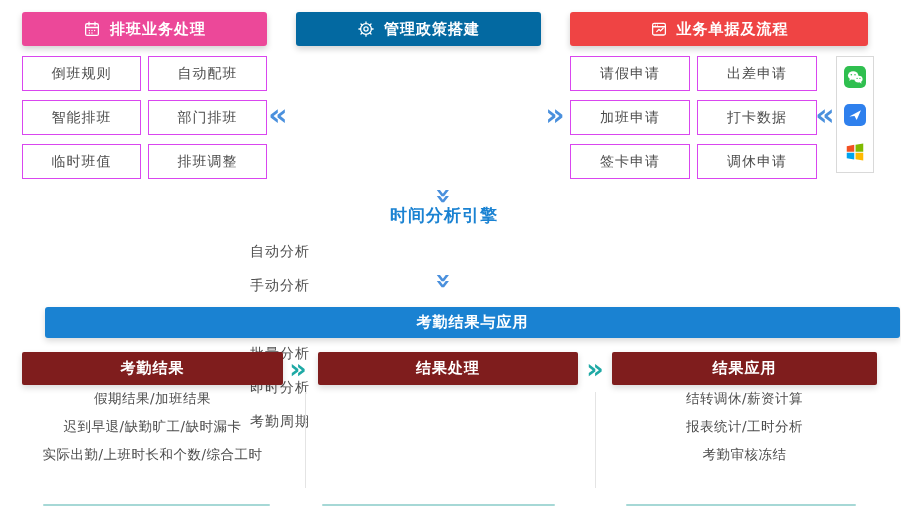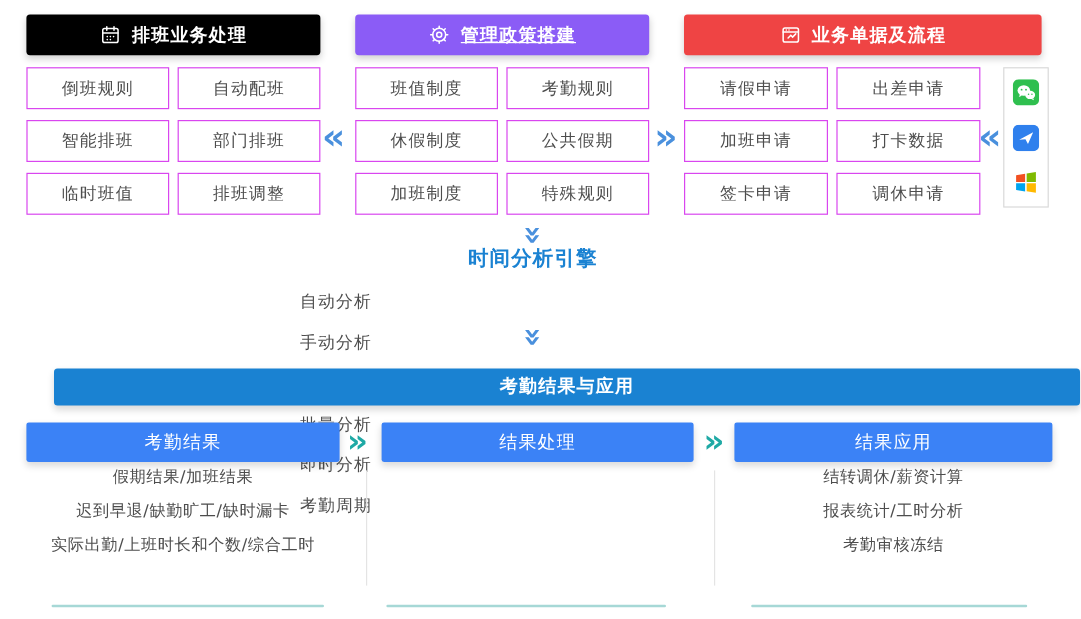--- a/index.html
+++ b/index.html
@@ -10,22 +10,22 @@
   
   .sec{position:absolute;top:12px;}
   .sec-left{left:22px;width:245px;}
   .sec-mid{left:296px;width:245px;}
   .sec-right{left:570px;width:298px;}
   .sec-header{
     height:34px;border-radius:3px;display:flex;align-items:center;justify-content:center;
     gap:9px;color:#fff;font-size:15px;font-weight:bold;letter-spacing:1px;
     box-shadow:0 3px 6px rgba(0,0,0,.18);
   }
-  .hdr-blue{background:#000000;}
-  .hdr-teal{background:#8b5cf6;text-decoration:underline;}
+  .hdr-blue{background:#ec4899;}
+  .hdr-teal{background:#0369a1;}
   .hdr-orange{background:#ef4444;}
   .hdr-icon{width:18px;height:18px;display:block;}
   
   .grid{margin-top:10px;display:grid;grid-template-columns:1fr 1fr;gap:9px 7px;}
   .sec-right .grid{width:247px;}
   .cell{
     height:33px;background:#fff;border:1px solid #d946ef;display:flex;align-items:center;
     justify-content:center;font-size:14px;color:#4d4d4d;letter-spacing:1px;
   }
   
@@ -65,22 +65,22 @@
     position:absolute;left:250px;top:243px;width:400px;display:flex;justify-content:center;
     gap:16px;font-size:14px;color:#4d4d4d;letter-spacing:1px;white-space:nowrap;flex-direction:column;
   }
   
   .banner{
     position:absolute;left:22px;top:307px;width:855px;height:31px;background:#1a82d2;
     border-radius:3px;color:#fff;font-size:15px;font-weight:bold;letter-spacing:1px;
     display:flex;align-items:center;justify-content:center;box-shadow:0 3px 6px rgba(0,0,0,.15);margin-left:23px;
   }
   .subhdr{
-    position:absolute;top:352px;height:33px;background:#3b82f6;border-radius:2px;color:#fff;
-    font-size:15px;font-weight:normal;letter-spacing:1px;display:flex;align-items:center;
+    position:absolute;top:352px;height:33px;background:#7f1d1d;border-radius:2px;color:#fff;
+    font-size:15px;font-weight:bold;letter-spacing:1px;display:flex;align-items:center;
     justify-content:center;box-shadow:0 3px 6px rgba(0,0,0,.15);
   }
   .sub-a{left:22px;width:261px;}
   .sub-b{left:318px;width:260px;}
   .sub-c{left:612px;width:265px;}
   .rlist{position:absolute;top:384px;}
   .rlist-a{left:22px;width:261px;}
   .rlist-b{left:318px;width:260px;}
   .rlist-c{left:612px;width:265px;}
   .rlist .line{
@@ -124,28 +124,20 @@
   </div>
 
   <div class="sec sec-mid">
     <div class="sec-header hdr-teal">
       <svg class="hdr-icon" viewBox="0 0 24 24" fill="none" stroke="#fff" stroke-width="1.7" stroke-linecap="round">
         <circle cx="12" cy="12" r="7.2"></circle>
         <circle cx="12" cy="12" r="2.8"></circle>
         <path d="M12 4.8V2.5M12 19.2v2.3M4.8 12H2.5M19.2 12h2.3M6.9 6.9L5.3 5.3M17.1 17.1l1.6 1.6M6.9 17.1l-1.6 1.6M17.1 6.9l1.6-1.6"></path>
       </svg>
       <span>管理政策搭建</span>
-    </div>
-    <div class="grid">
-      <div class="cell">班值制度</div>
-      <div class="cell">考勤规则</div>
-      <div class="cell">休假制度</div>
-      <div class="cell">公共假期</div>
-      <div class="cell">加班制度</div>
-      <div class="cell">特殊规则</div>
     </div>
   </div>
 
   <div class="sec sec-right">
     <div class="sec-header hdr-orange">
       <svg class="hdr-icon" viewBox="0 0 24 24" fill="none" stroke="#fff" stroke-width="1.7" stroke-linecap="round">
         <rect x="3.5" y="4.5" width="17" height="15.5" rx="2"></rect>
         <path d="M3.5 9h17"></path>
         <path d="M7 6.7h0.01M10 6.7h0.01"></path>
         <path d="M9 15.5l3-3 2 2 3.5-3.5"></path>

